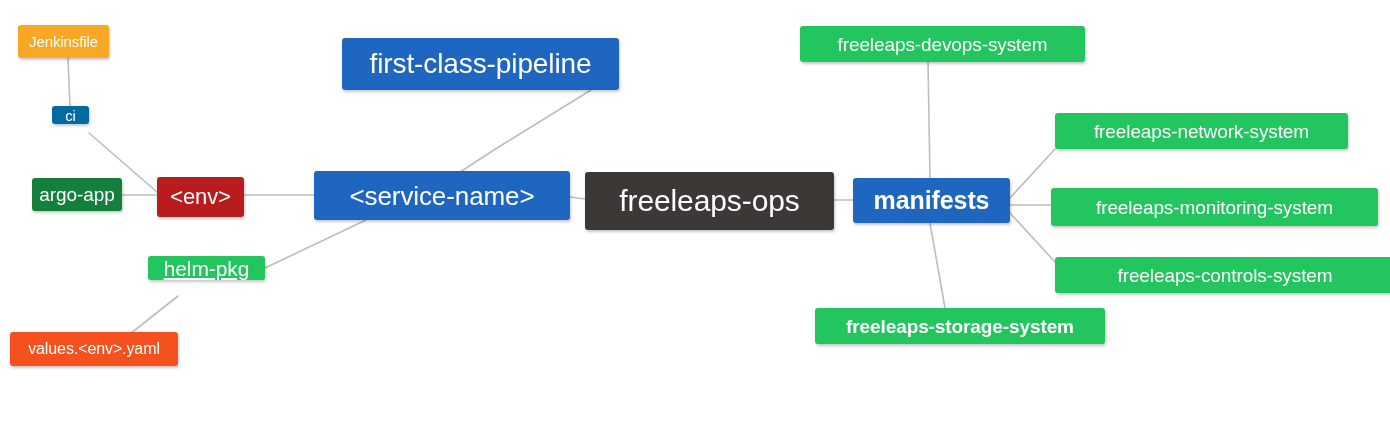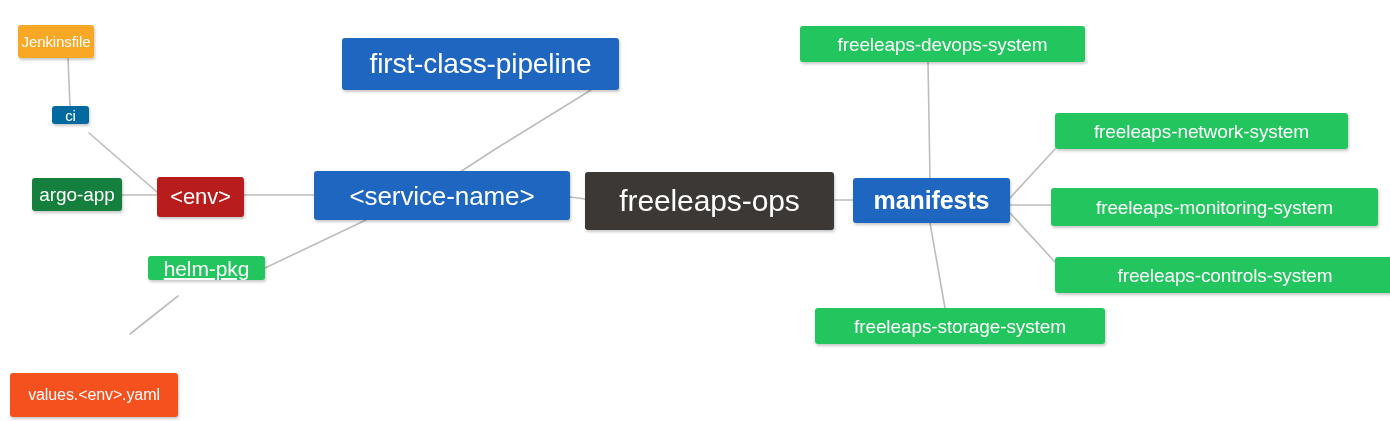--- a/index.html
+++ b/index.html
@@ -62,30 +62,30 @@
       <path d="M 366,220 L 265,268" fill="none" stroke="#bdbdbd" stroke-width="1.6" stroke-linecap="round"></path>
       <path d="M 178,296 L 130,334" fill="none" stroke="#bdbdbd" stroke-width="1.6" stroke-linecap="round"></path>
       <path d="M 834,200 L 853,200" fill="none" stroke="#bdbdbd" stroke-width="1.6" stroke-linecap="round"></path>
       <path d="M 930,178 L 928,62" fill="none" stroke="#bdbdbd" stroke-width="1.6" stroke-linecap="round"></path>
       <path d="M 1010,198 L 1055,149" fill="none" stroke="#bdbdbd" stroke-width="1.6" stroke-linecap="round"></path>
       <path d="M 1010,205 L 1051,205" fill="none" stroke="#bdbdbd" stroke-width="1.6" stroke-linecap="round"></path>
       <path d="M 1010,213 L 1055,262" fill="none" stroke="#bdbdbd" stroke-width="1.6" stroke-linecap="round"></path>
       <path d="M 930,223 L 945,308" fill="none" stroke="#bdbdbd" stroke-width="1.6" stroke-linecap="round"></path>
     </svg>
   <div id="node-layer">
-      <div class="node" style="left: 18px; top: 25px; width: 76px; height: 33px; background: rgb(249, 168, 37); font-size: 15px;">
+      <div class="node" style="left: 18px; top: 25px; width: 91px; height: 33px; background: rgb(249, 168, 37); font-size: 15px;">
         <span class="node-label">Jenkinsfile</span>
       </div>
       <div class="node" style="left: 52px; top: 106px; width: 37px; height: 18px; background: #0369a1; font-size: 15px;">
         <span class="node-label">ci</span>
       </div>
       <div class="node" style="left: 32px; top: 178px; width: 90px; height: 33px; background: #15803d; font-size: 19px;">
         <span class="node-label">argo-app</span>
       </div>
-      <div class="node" style="left: 10px; top: 332px; width: 168px; height: 44px; background: rgb(244, 81, 30); font-size: 16px; margin-top: 41px;">
+      <div class="node" style="left: 10px; top: 332px; width: 168px; height: 34px; background: rgb(244, 81, 30); font-size: 16px;">
         <span class="node-label">values.&lt;env&gt;.yaml</span>
       </div>
       <div class="node" style="left: 157px; top: 177px; width: 87px; height: 40px; background: #b91c1c; font-size: 22px;">
         <span class="node-label">&lt;env&gt;</span>
       </div>
       <div class="node" style="left: 148px; top: 256px; width: 117px; height: 24px; background: rgb(34, 197, 94); font-size: 21px; text-decoration: underline;">
         <span class="node-label">helm-pkg</span>
       </div>
       <div class="node" style="left: 314px; top: 38px; width: 277px; height: 52px; background: rgb(31, 102, 193); font-size: 28px; margin-left: 28px;">
         <span class="node-label">first-class-pipeline</span>
@@ -104,17 +104,17 @@
       </div>
       <div class="node" style="left: 1055px; top: 113px; width: 293px; height: 36px; background: rgb(34, 197, 94); font-size: 19px;">
         <span class="node-label">freeleaps-network-system</span>
       </div>
       <div class="node" style="left: 1051px; top: 188px; width: 327px; height: 38px; background: rgb(34, 197, 94); font-size: 19px;">
         <span class="node-label">freeleaps-monitoring-system</span>
       </div>
       <div class="node" style="left: 1055px; top: 257px; width: 340px; height: 36px; background: rgb(34, 197, 94); font-size: 19px;">
         <span class="node-label">freeleaps-controls-system</span>
       </div>
-      <div class="node" style="left: 815px; top: 308px; width: 290px; height: 36px; background: rgb(34, 197, 94); font-size: 19px;">
+      <div class="node" style="left: 815px; top: 308px; width: 290px; height: 36px; background: rgb(34, 197, 94); font-size: 19px; font-weight: bold;">
         <span class="node-label">freeleaps-storage-system</span>
       </div>
     </div>
 </div>
 
 </body></html>

